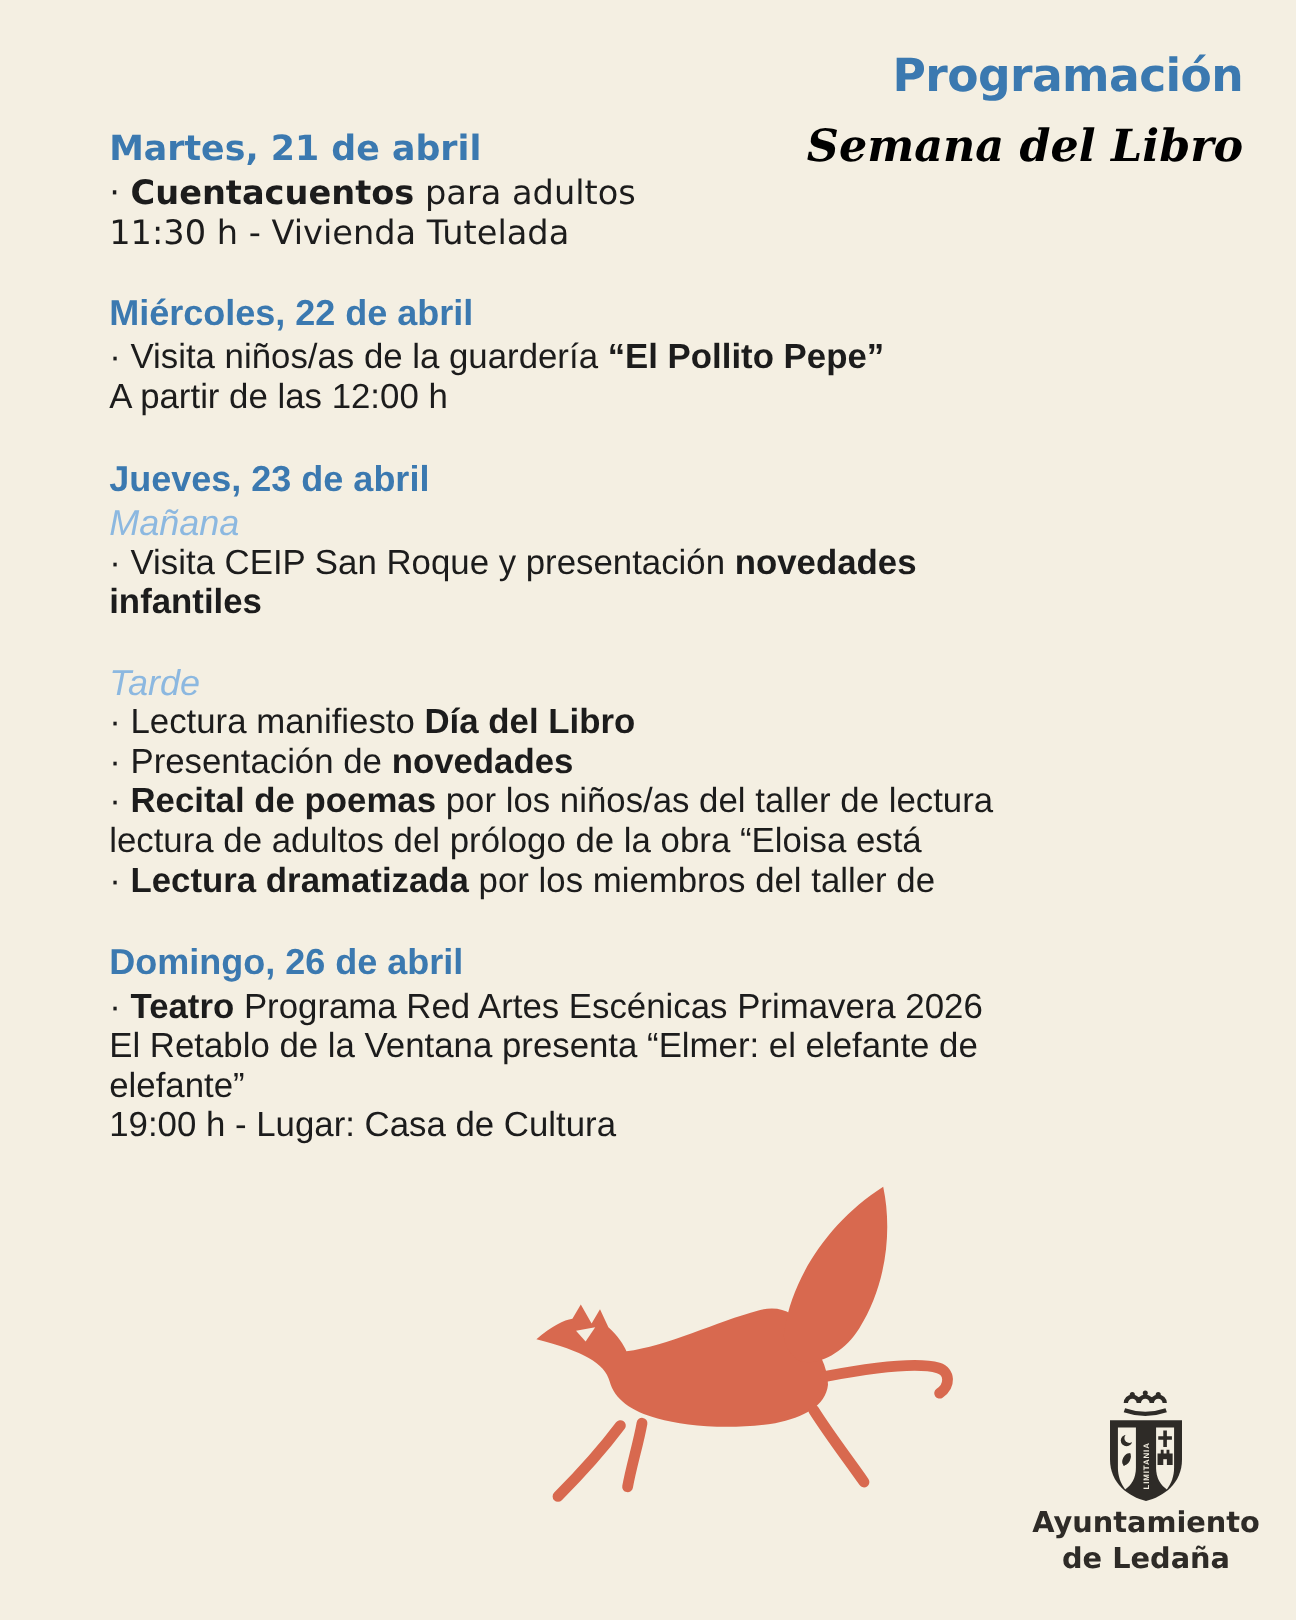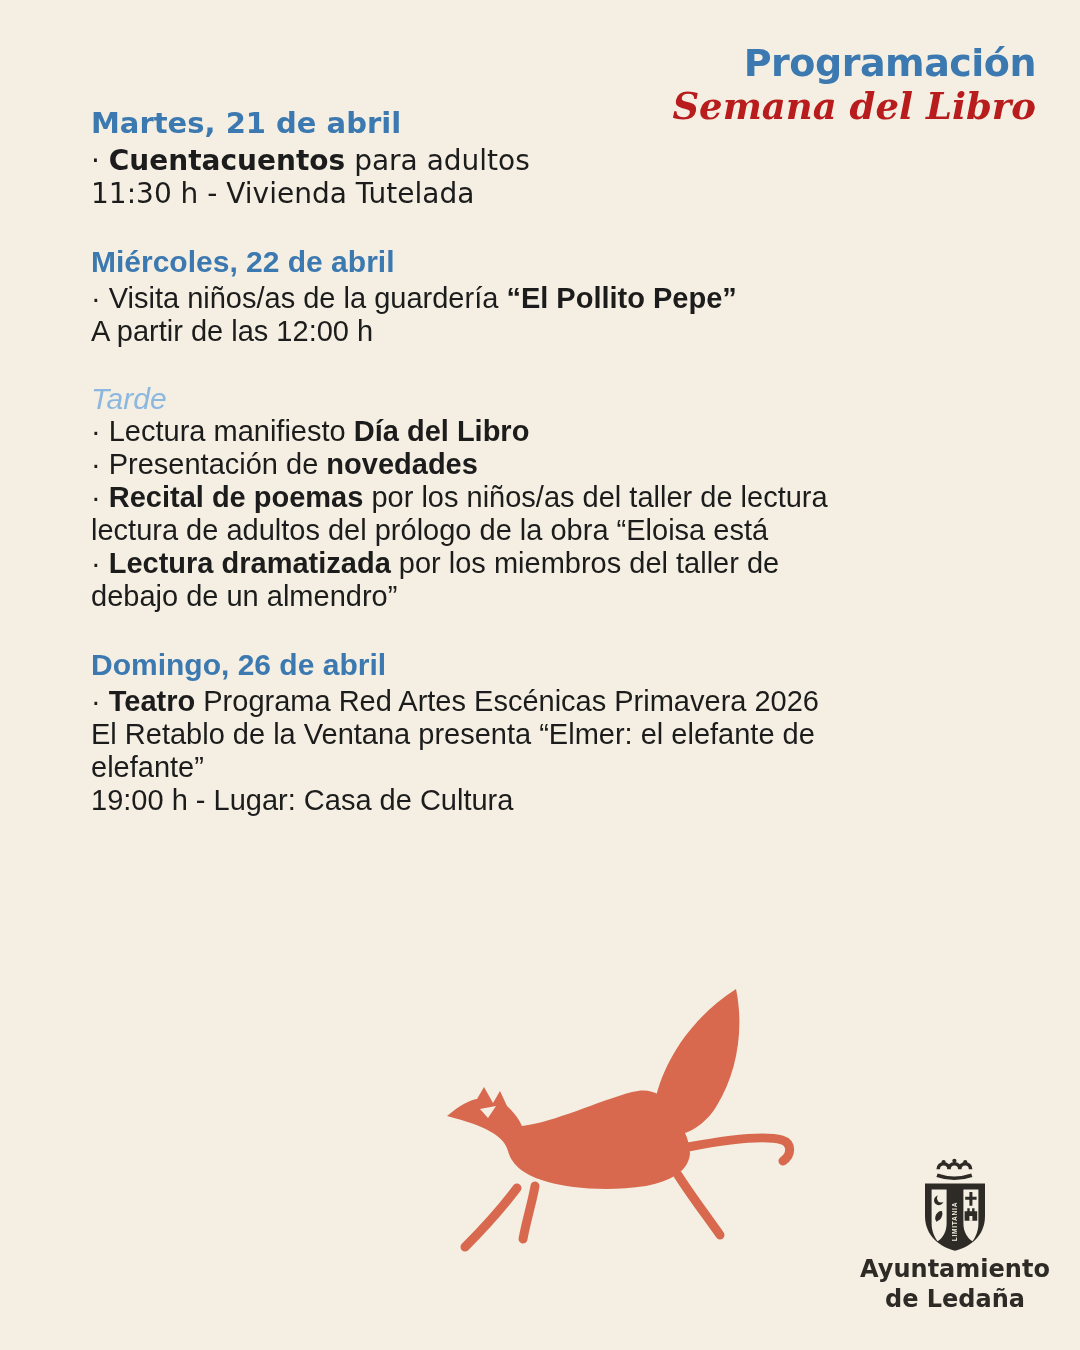--- a/index.html
+++ b/index.html
@@ -11,21 +11,21 @@
   }
   
   .header{position:absolute;top:42px;right:44px;text-align:right;}
   .title{
     font-family:"DejaVu Sans",sans-serif;font-weight:bold;
     font-size:38px;line-height:42px;color:var(--heading-blue,#3b79b0);
     letter-spacing:-0.5px;
   }
   .subtitle{
     font-family:"DejaVu Serif",serif;font-style:italic;font-weight:600;
-    font-size:37px;line-height:41px;color:#b91c1c;margin-top:2px;
+    font-size:37px;line-height:41px;color:#000000;margin-top:17px;
   }
   
   .content{position:absolute;left:91px;top:106px;width:950px;}
   .section{margin-bottom:34px;}
   .geo{font-family:"DejaVu Sans",sans-serif;}
   .cond{font-family:"Liberation Sans",sans-serif;}
   .heading{
     font-size:30px;line-height:35px;font-weight:bold;
     color:var(--heading-blue,#3b79b0);margin:0 0 3px 0;
   }
@@ -69,27 +69,32 @@
       <h2 class="heading">Martes, 21 de abril</h2>
       <p class="line"><span>· </span><span class="b">Cuentacuentos</span><span> para adultos</span></p>
       <p class="line"><span>11:30 h - Vivienda Tutelada</span></p>
     </section>
     <section class="section cond">
       <h2 class="heading">Miércoles, 22 de abril</h2>
       <p class="line"><span>· Visita niños/as de la guardería </span><span class="b">“El Pollito Pepe”</span></p>
       <p class="line"><span>A partir de las 12:00 h</span></p>
     </section>
     <section class="section cond">
+      <h2 class="heading">Jueves, 23 de abril</h2>
+      <div class="subheading">Mañana</div>
+      <p class="line"><span>· Visita CEIP San Roque y presentación </span><span class="b">novedades</span></p>
+      <p class="line"><span class="b">infantiles</span></p>
+    </section>
+    <section class="section cond">
       <div class="subheading">Tarde</div>
       <p class="line"><span>· Lectura manifiesto </span><span class="b">Día del Libro</span></p>
       <p class="line"><span>· Presentación de </span><span class="b">novedades</span></p>
       <p class="line"><span>· </span><span class="b">Recital de poemas</span><span> por los niños/as del taller de lectura</span></p>
       <p class="line"><span>lectura de adultos del prólogo de la obra “Eloisa está</span></p>
       <p class="line"><span>· </span><span class="b">Lectura dramatizada</span><span> por los miembros del taller de</span></p>
-      <p class="line"><span>debajo de un almendro”</span></p>
     </section>
     <section class="section cond">
       <h2 class="heading">Domingo, 26 de abril</h2>
       <p class="line"><span>· </span><span class="b">Teatro</span><span> Programa Red Artes Escénicas Primavera 2026</span></p>
       <p class="line"><span>El Retablo de la Ventana presenta “Elmer: el elefante de</span></p>
       <p class="line"><span>elefante”</span></p>
       <p class="line"><span>19:00 h - Lugar: Casa de Cultura</span></p>
     </section>
   </div>
 

